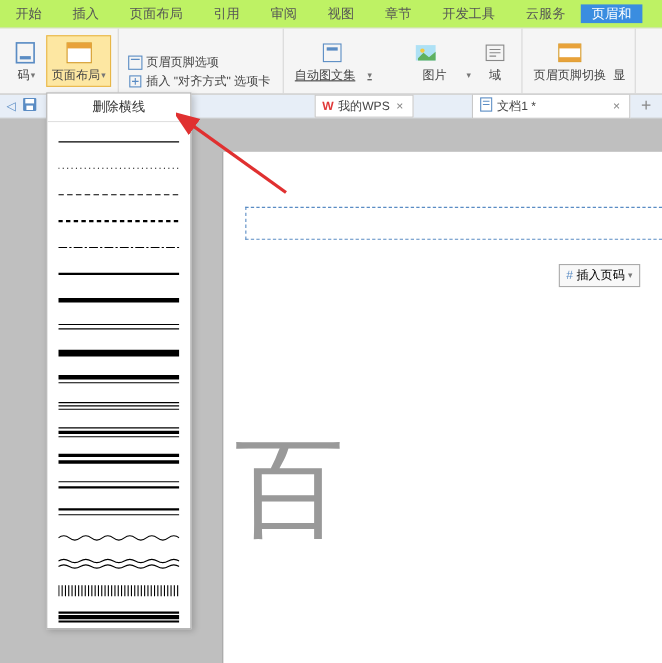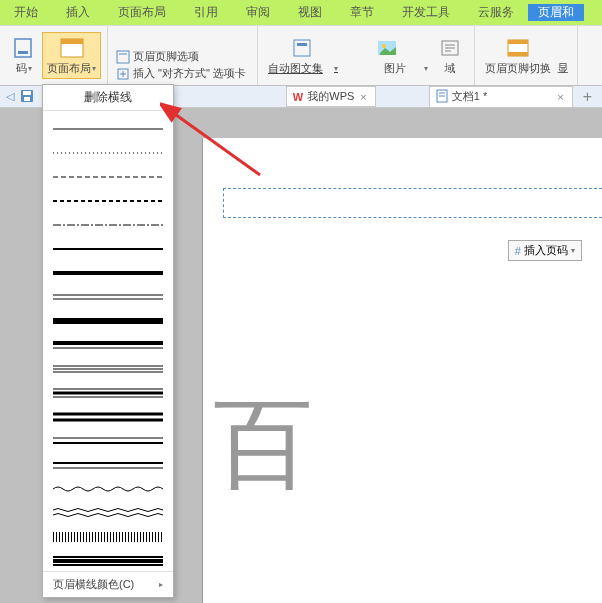--- a/index.html
+++ b/index.html
@@ -309,24 +309,20 @@
         </svg>
       </div>
     <div class="line-sample">
         <svg width="110" height="12">
           <line x1="0" y1="2" x2="110" y2="2" stroke="#000" stroke-width="2"></line>
           <line x1="0" y1="6" x2="110" y2="6" stroke="#000" stroke-width="4"></line>
           <line x1="0" y1="10" x2="110" y2="10" stroke="#000" stroke-width="2"></line>
         </svg>
       </div>
   </div>
-  <div class="color-row">
-    <span>页眉横线颜色(C)</span>
-    <span class="drop-arrow">▸</span>
-  </div>
 </div>
 
 <svg class="arrow" width="120" height="90">
   <defs>
       <marker id="ah" markerWidth="10" markerHeight="10" refX="2" refY="3" orient="auto">
         <path d="M0,0 L0,6 L8,3 Z" fill="#e03030"></path>
       </marker>
     </defs>
   <line x1="100" y1="75" x2="12" y2="12" stroke="#e03030" stroke-width="3" marker-end="url(#ah)"></line>
 </svg>

